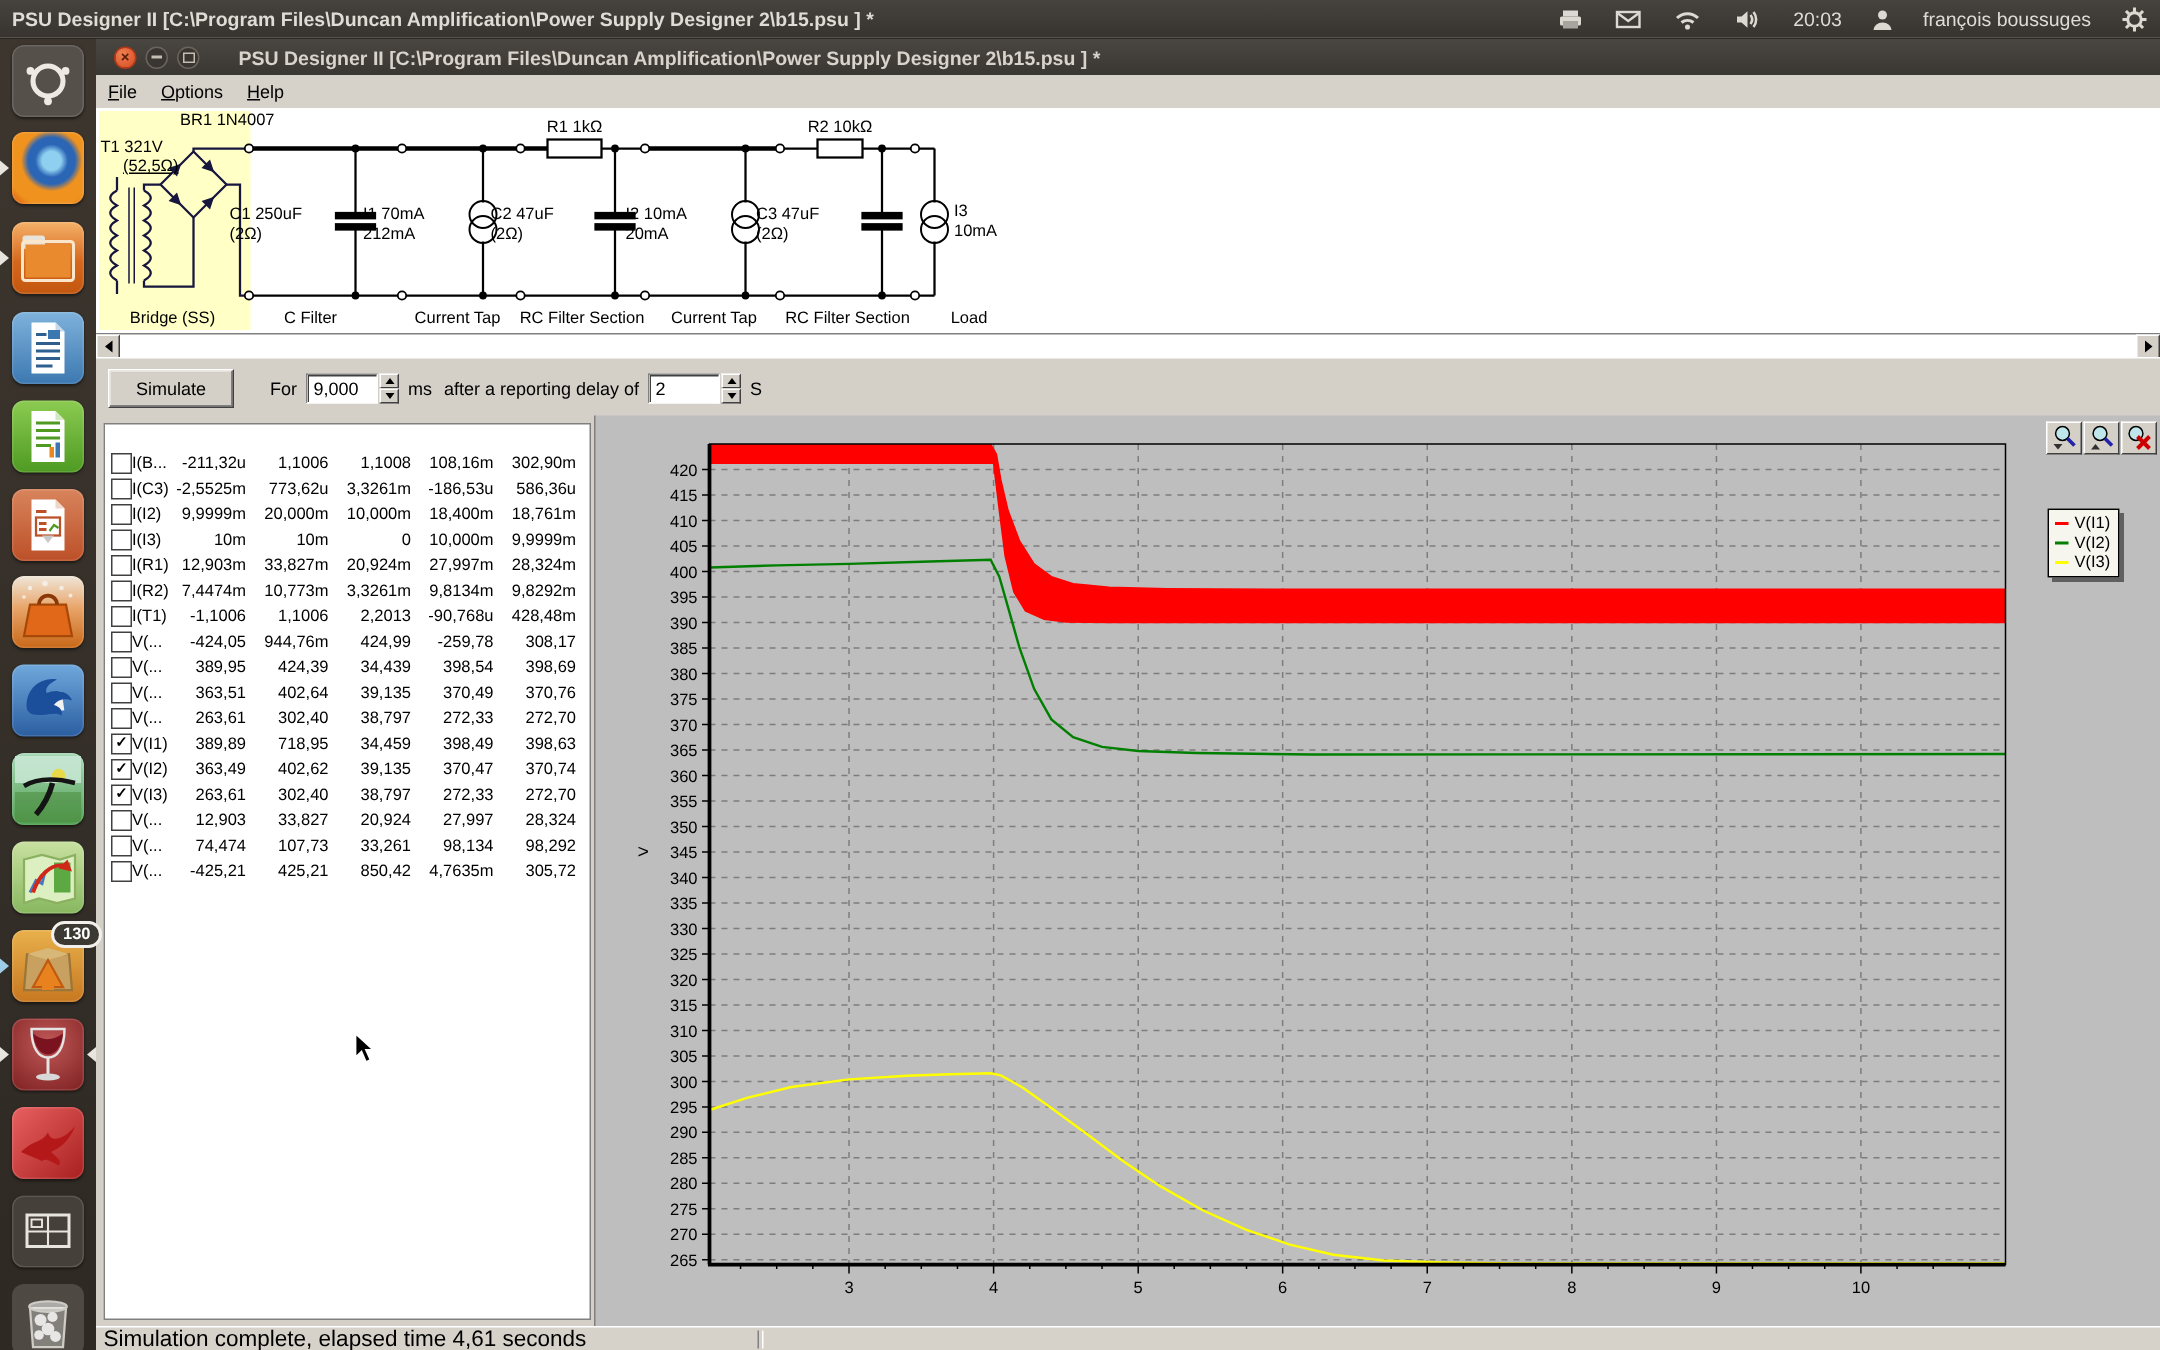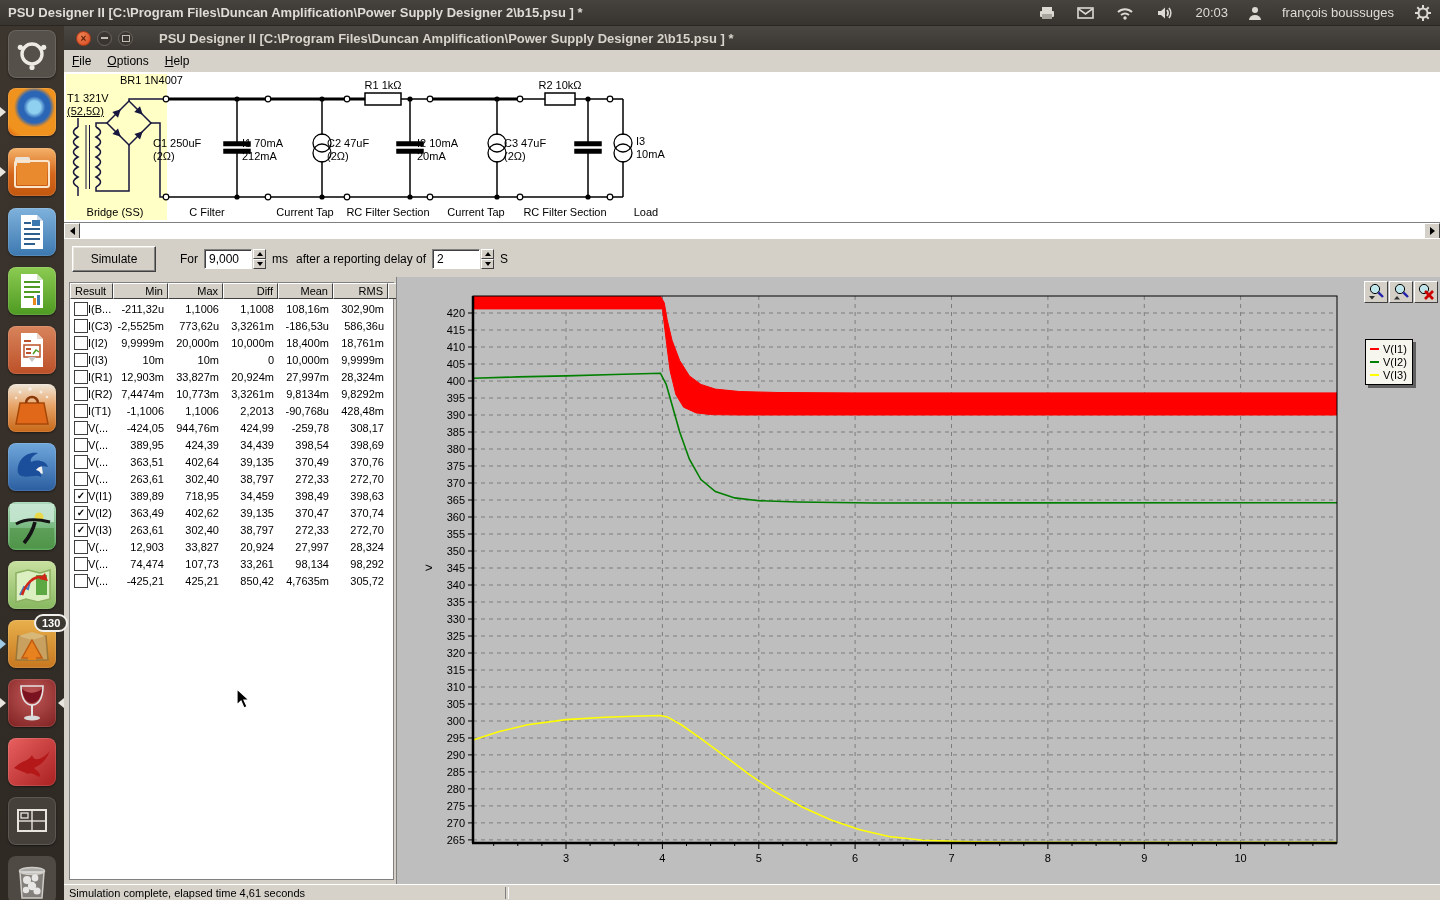--- a/index.html
+++ b/index.html
@@ -63,21 +63,21 @@
   
   #chartPanel{position:absolute;left:332px;top:0;width:1044px;height:607px;background:#BEBEBE;border-left:1px solid #808080;box-sizing:border-box;}
   #chart-svg{position:absolute;left:0;top:0;}
   #chart-svg text{font:11px "Liberation Sans",sans-serif;fill:#000;}
   #yfocus{position:absolute;left:28px;top:283px;font-size:13px;color:#000;}
   #legend{position:absolute;left:968px;top:62px;background:#F6F6EE;border:1px solid #000;box-shadow:3px 3px 0 #606060;padding:2px 5px 3px 4px;font-size:11px;}
   .lrow{display:flex;align-items:center;height:13px;white-space:nowrap;}
   .ldash{width:9px;height:2px;margin-right:4px;flex:none;}
   .zbtn{position:absolute;top:4px;width:24px;height:22px;background:#D4D0C8;border:1px solid;border-color:#fff #404040 #404040 #fff;box-sizing:border-box;display:flex;align-items:center;justify-content:center;}
   
-  #statusbar{position:absolute;left:0;top:858px;width:100%;height:16px;background:#D6D2CA;border-top:1px solid #fff;box-sizing:border-box;font-size:11px;color:#000;display:flex;align-items:center;}
+  #statusbar{position:absolute;left:0;top:858px;width:100%;height:16px;background:#D6D2CA;border-top:1px solid #fff;box-sizing:border-box;font-size:15px;color:#000;display:flex;align-items:center;}
   #statusbar .txt{margin-left:5px;}
   #statusDiv{position:absolute;left:441px;top:2px;width:2px;height:12px;border-left:1px solid #808080;border-right:1px solid #fff;}
   #cursor{position:absolute;left:236px;top:688px;z-index:99;}
 </style>
 </head>
 <body>
 
 <div id="app">
 
   <div id="topbar">
@@ -386,21 +386,21 @@
             <circle cx="366" cy="27" r="2.8"></circle>
               <circle cx="366" cy="125" r="2.8"></circle>
             <circle cx="456" cy="27" r="2.8"></circle>
               <circle cx="456" cy="125" r="2.8"></circle>
             <circle cx="546" cy="27" r="2.8"></circle>
               <circle cx="546" cy="125" r="2.8"></circle>
           </g>
         </g>
       </svg>
       <span class="slabel" style="left:3px;top:20px;">T1 321V</span>
-      <span class="slabel" style="left:3px;top:33px;text-decoration:underline;">(52,5Ω)</span>
+      <span class="slabel" style="left:18px;top:33px;text-decoration:underline;">(52,5Ω)</span>
       <span class="slabel" style="left:56px;top:2px;">BR1 1N4007</span>
       <span class="slabel r" style="left:89px;top:65px;width:68px;">C1 250uF</span>
       <span class="slabel r" style="left:89px;top:78px;width:68px;">(2Ω)</span>
       <span class="slabel r" style="left:178px;top:65px;width:68px;">I1 70mA</span>
       <span class="slabel r" style="left:178px;top:78px;width:68px;">212mA</span>
       <span class="slabel c" style="left:284px;top:7px;width:70px;">R1 1kΩ</span>
       <span class="slabel r" style="left:263px;top:65px;width:68px;">C2 47uF</span>
       <span class="slabel r" style="left:263px;top:78px;width:68px;">(2Ω)</span>
       <span class="slabel r" style="left:353px;top:65px;width:68px;">I2 10mA</span>
       <span class="slabel r" style="left:353px;top:78px;width:68px;">20mA</span>
@@ -448,29 +448,20 @@
           </div>
           <div>
             <span class="tri-d"></span>
           </div>
         </span>
       <span class="tlabel" style="margin-left:6px;">S</span>
     </div>
 
     <div id="content">
       <div id="tablePanel">
-        <div id="thead">
-          <div class="hcell">Result</div>
-          <div class="hcell num">Min</div>
-          <div class="hcell num">Max</div>
-          <div class="hcell num">Diff</div>
-          <div class="hcell num">Mean</div>
-          <div class="hcell num">RMS</div>
-          <div class="hcell"></div>
-        </div>
         <div id="results-rows">
             <div class="trow">
               <span class="cb"></span>
               <span class="tname">I(B...</span>
               <span class="tval">-211,32u</span>
               <span class="tval">1,1006</span>
               <span class="tval">1,1008</span>
               <span class="tval">108,16m</span>
               <span class="tval">302,90m</span>
             </div>

